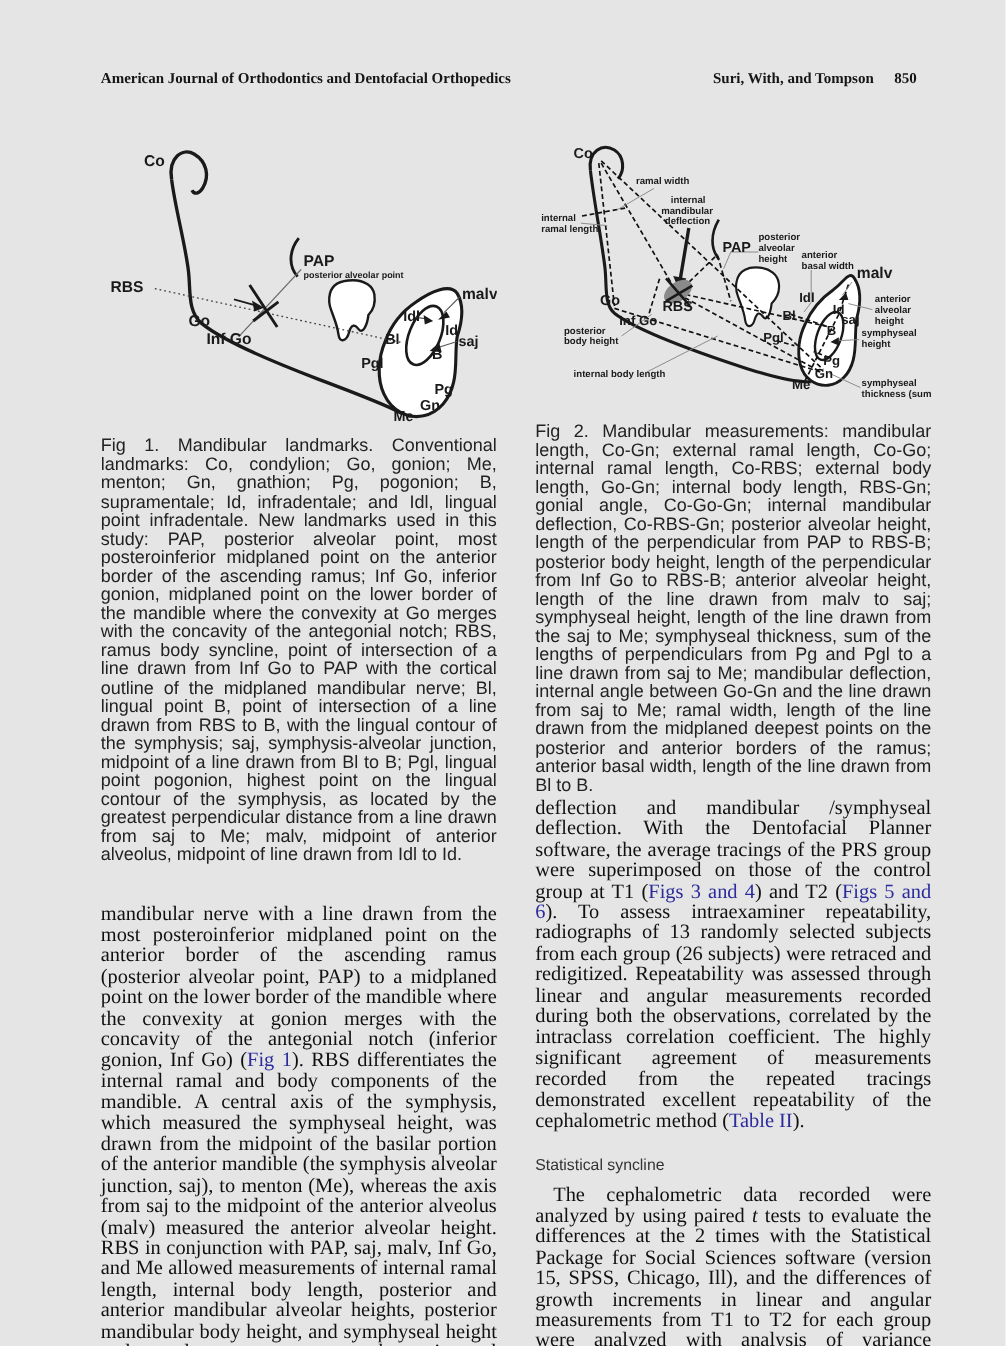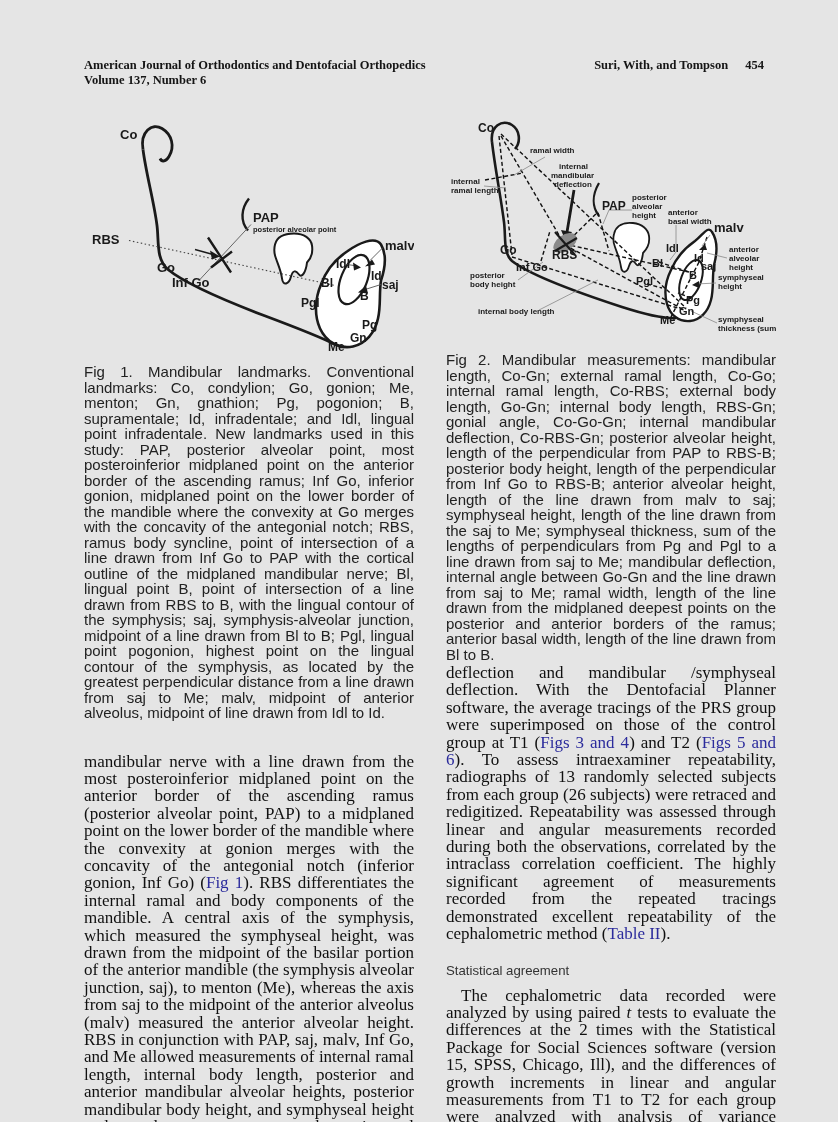--- a/index.html
+++ b/index.html
@@ -28,25 +28,24 @@
   .sub{font-weight:600;font-size:7.5px;}
 </style>
 </head>
 <body>
 
 <div class="page">
 
   <div class="header">
     <div class="header-left">
       <div>American Journal of Orthodontics and Dentofacial Orthopedics</div>
-      <div>Volume 137, Number 6</div>
     </div>
     <div class="header-right">
       <span>Suri, With, and Tompson</span>
-      <span class="pgnum">454</span>
+      <span class="pgnum">850</span>
     </div>
   </div>
 
   <div class="columns">
 
     <div class="col">
       <figure>
         <svg class="figsvg" width="330" height="248" viewBox="0 0 330 245">
 
           <path d="M59,36 C56,18 68,9 78,15 C88,21 91,33 85,43 C82,48 78,49 76,45" fill="none" stroke="#1a1a1a" stroke-width="2.8"></path>
@@ -184,19 +183,19 @@
           <text x="214" y="212" class="lm-sm">Me</text>
           <text x="32" y="202" class="meas">internal body length</text>
           <text x="272" y="210" class="meas">symphyseal</text>
           <text x="272" y="219" class="meas">thickness (sum)</text>
         </svg>
         <figcaption class="caption">Fig 2. Mandibular measurements: mandibular length, Co-Gn; external ramal length, Co-Go; internal ramal length, Co-RBS; external body length, Go-Gn; internal body length, RBS-Gn; gonial angle, Co-Go-Gn; internal mandibular deflection, Co-RBS-Gn; posterior alveolar height, length of the perpendicular from PAP to RBS-B; posterior body height, length of the perpendicular from Inf Go to RBS-B; anterior alveolar height, length of the line drawn from malv to saj; symphyseal height, length of the line drawn from the saj to Me; symphyseal thickness, sum of the lengths of perpendiculars from Pg and Pgl to a line drawn from saj to Me; mandibular deflection, internal angle between Go-Gn and the line drawn from saj to Me; ramal width, length of the line drawn from the midplaned deepest points on the posterior and anterior borders of the ramus; anterior basal width, length of the line drawn from Bl to B.</figcaption>
       </figure>
 
       <p class="body-par right-body"><span>deflection and mandibular /symphyseal deflection. With the Dentofacial Planner software, the average tracings of the PRS group were superimposed on those of the control group at T1 (</span><a class="cite">Figs 3 and 4</a><span>) and T2 (</span><a class="cite">Figs 5 and 6</a><span>). To assess intraexaminer repeatability, radiographs of 13 randomly selected subjects from each group (26 subjects) were retraced and redigitized. Repeatability was assessed through linear and angular measurements recorded during both the observations, correlated by the intraclass correlation coefficient. The highly significant agreement of measurements recorded from the repeated tracings demonstrated excellent repeatability of the cephalometric method (</span><a class="cite">Table II</a><span>).</span></p>
 
-      <h3 class="section-heading">Statistical agreement</h3>
+      <h3 class="section-heading">Statistical syncline</h3>
 
       <p class="body-par indent"><span>The cephalometric data recorded were analyzed by using paired </span><i>t</i><span> tests to evaluate the differences at the 2 times with the Statistical Package for Social Sciences software (version 15, SPSS, Chicago, Ill), and the differences of growth increments in linear and angular measurements from T1 to T2 for each group were analyzed with analysis of variance (ANOVA) adjusted for the duration from T1 to T2 with Minitab 14</span></p>
     </div>
 
   </div>
 </div>
 
 </body></html>

